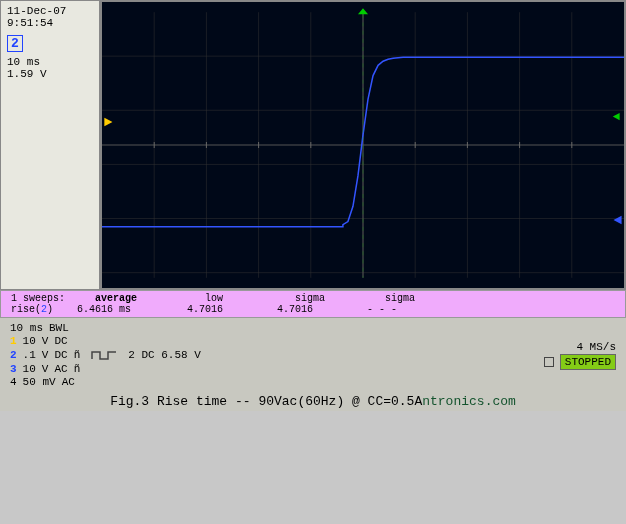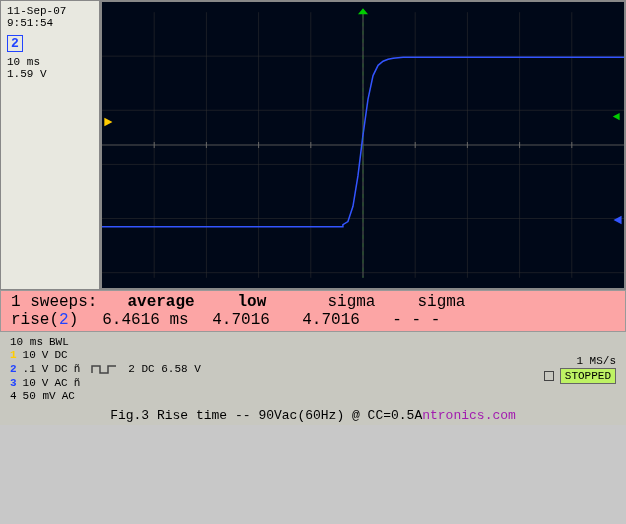--- a/index.html
+++ b/index.html
@@ -105,24 +105,24 @@
     .trigger-marker {
       position: absolute;
       right: 4px;
       top: 108px;
       color: #00cc00;
       font-size: 12px;
     }
 
     
     .stats-bar {
-      background: #fca5a5;
+      background: #f0abfc;
       border: 1px solid #999;
       padding: 2px 10px;
-      font-size: 16px;
+      font-size: 10px;
       color: #000;
       display: flex;
       flex-direction: column;
     }
     .stats-row {
       display: flex;
       gap: 20px;
       align-items: center;
     }
 
@@ -170,53 +170,53 @@
       flex-direction: column;
       align-items: flex-end;
       gap: 1px;
       justify-content: center;
     }
 
     .stopped-badge {
       border: 1px solid #666;
       padding: 1px 4px;
       font-size: 11px;
-      background: #bef264;
+      background: #84cc16;
     }
 
     .square-icon {
       display: inline-block;
       width: 10px;
       height: 10px;
       border: 1px solid #444;
       background: #c8c8c0;
       margin-right: 2px;
     }
 
     
     .caption {
       text-align: center;
       padding: 4px 0 2px 0;
       font-size: 13px;
       color: #000;
       background: #c8c8c0;
     }
     .caption-blue {
-      color: #a21caf;
+      color: #14532d;
     }
   </style>
 </head>
 <body>
 
 <div class="outer">
 
   <div class="top-bar">
 
     <div class="left-info">
-      <div>11-Sep-07</div>
+      <div>11-Dec-07</div>
       <div>9:51:54</div>
       <div style="margin-top:6px;">
         <span class="channel-num">2</span>
       </div>
       <div class="time-div">10 ms</div>
       <div class="volt-div">1.59 V</div>
     </div>
 
     <div class="scope-screen">
       <div class="scope-brand">LeCroy</div>
@@ -273,21 +273,21 @@
       <div class="marker-right" style="color:#3355ff;">◄</div>
 
       <div class="trigger-marker" style="top:108px;">◄</div>
     </div>
   </div>
 
   <div class="stats-bar">
     <div class="stats-row">
       <span style="margin-right:10px;">1 sweeps:</span>
       <span style="width:90px;font-weight:bold;">average</span>
-      <span style="width:70px;font-weight:bold;">low</span>
+      <span style="width:70px;">low</span>
       <span style="width:70px;">sigma</span>
       <span>sigma</span>
     </div>
     <div class="stats-row">
       <span style="margin-right:4px;">rise(<span style="color:#2244ff;">2</span>)</span>
       <span style="width:90px;">6.4616 ms</span>
       <span style="width:70px;">4.7016</span>
       <span style="width:70px;">4.7016</span>
       <span>- - -</span>
     </div>
@@ -325,21 +325,21 @@
           <span>AC</span>
           <span>ñ</span>
         </div>
         <div class="bc-row">
           <span>4</span>
           <span>50 mV</span>
           <span>AC</span>
         </div>
       </div>
       <div class="bc-right">
-        <div>1 MS/s</div>
+        <div>4 MS/s</div>
         <div style="display:flex;align-items:center;gap:4px;">
           <span class="square-icon"></span>
           <span class="stopped-badge">STOPPED</span>
         </div>
       </div>
     </div>
   </div>
 
   <div class="caption">
     <span>Fig.3  Rise time  --  90Vac(60Hz) @  CC=0.5A</span><span class="caption-blue">ntronics.com</span>

